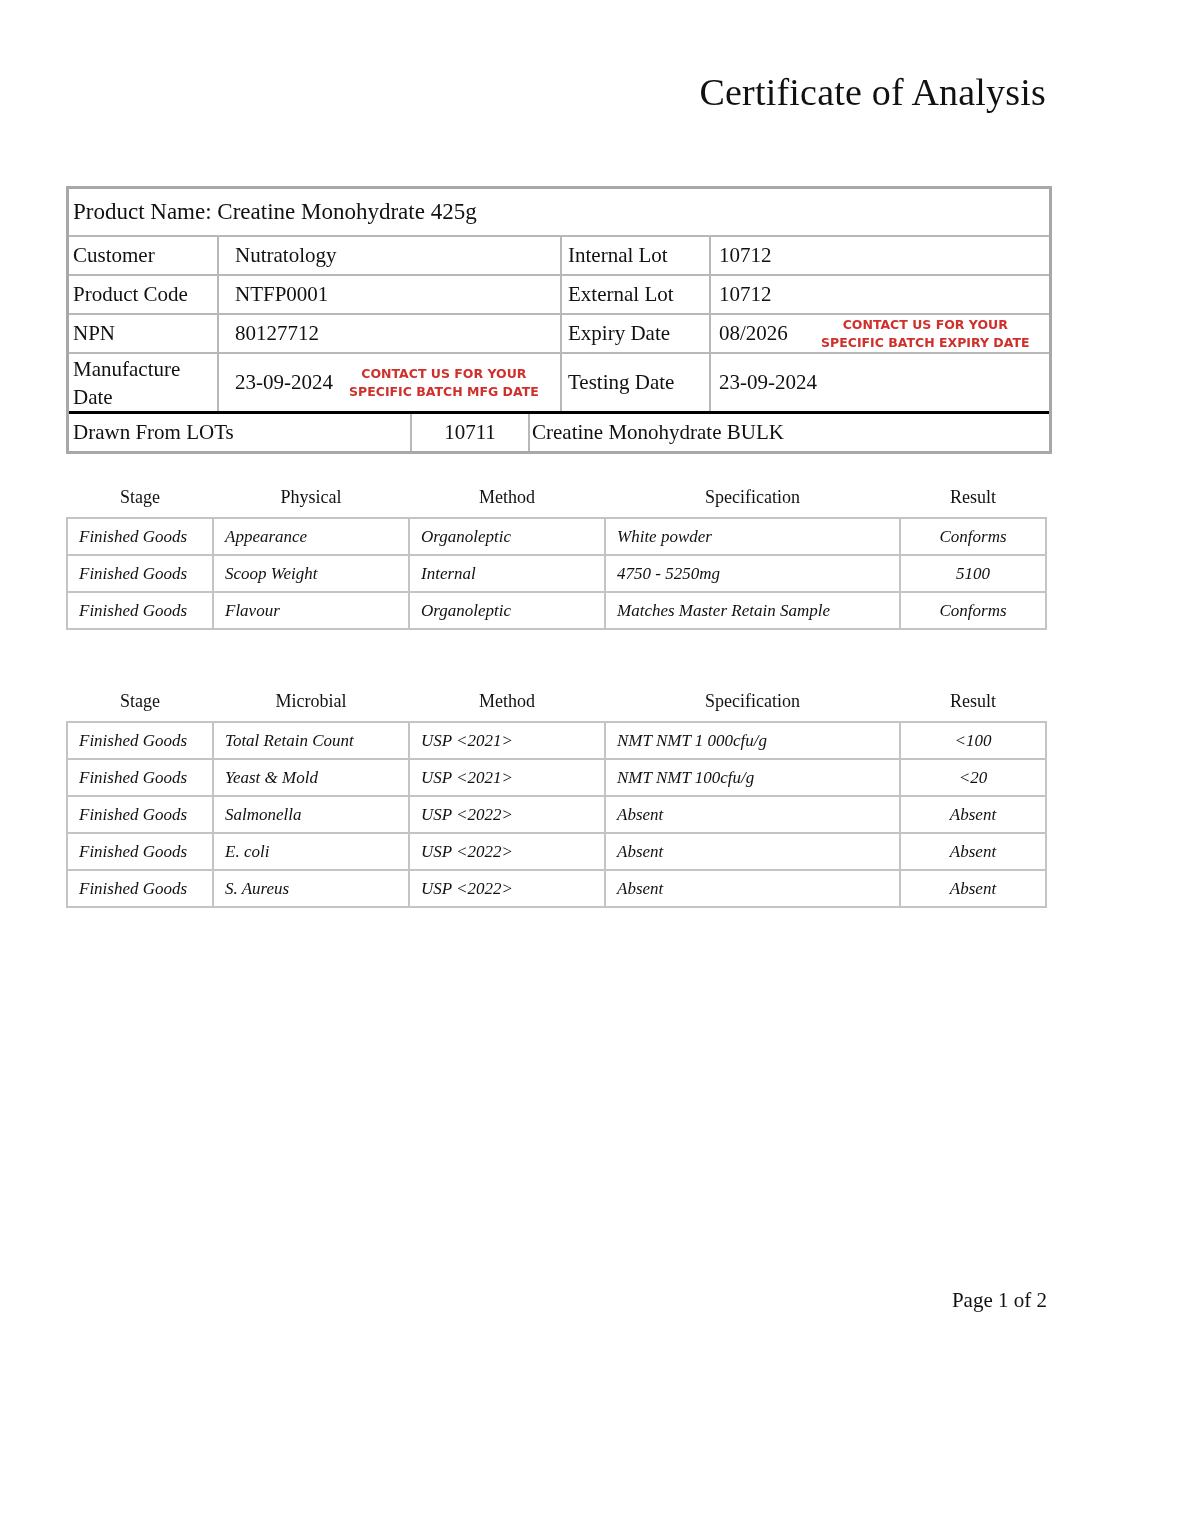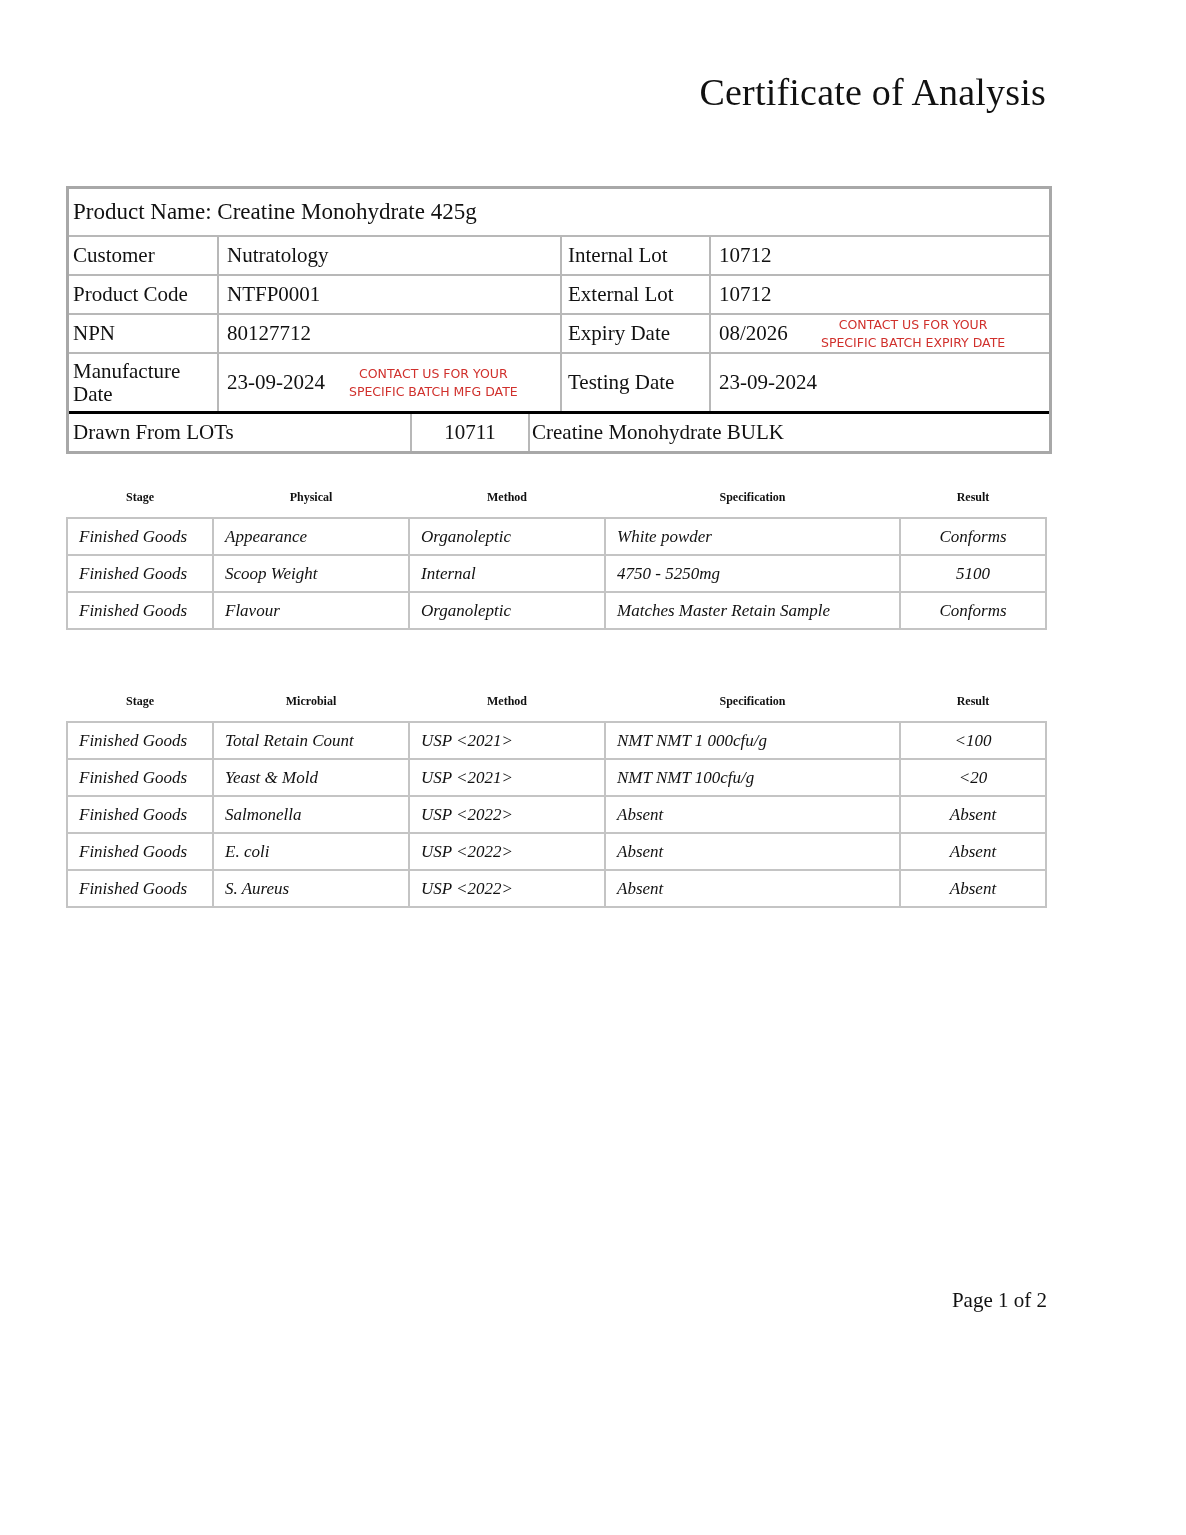--- a/index.html
+++ b/index.html
@@ -23,42 +23,42 @@
       box-sizing: border-box; font-size: 21px; padding: 0 6px;
       display: flex; align-items: center; border-left: 2px solid #b8b8b8;
       position: relative;
     }
     .cell:first-child { border-left: none; padding-left: 4px; }
     .r-product { height: 46px; }
     .r-std { height: 39px; }
     .r-tall { height: 59px; }
     .r-drawn { height: 40px; }
     .c-lab1 { width: 148px; }
-    .c-val1 { width: 343px; padding-left: 8px; }
+    .c-val1 { width: 343px; padding-left: 16px; }
     .c-lab2 { width: 149px; }
     .c-val2 { flex: 1; padding-left: 8px; }
     .c-drawn-lab { width: 341px; }
     .c-drawn-num { width: 118px; justify-content: center; }
     .c-drawn-desc { flex: 1; padding-left: 2px; }
-    .mfg-lab { line-height: 23px; }
+    .mfg-lab { line-height: 28px; }
     .note {
       position: absolute; font-family: "DejaVu Sans", "Liberation Sans", sans-serif;
-      font-weight: normal; color: #d0302c; font-size: 12.5px; line-height: 18px;
+      font-weight: bold; color: #d0302c; font-size: 12.5px; line-height: 18px;
       text-align: center; white-space: nowrap;
     }
     .note-mfg { left: 130px; top: 11px; }
     .note-exp { left: 110px; top: 1px; }
 
     
     .res {
       position: absolute; left: 66px; width: 981px; border-collapse: collapse;
       font-size: 17px;
     }
     .res th {
-      font-weight: bold; font-size: 12px; height: 40px; padding: 0;
+      font-weight: normal; font-size: 18px; height: 40px; padding: 0;
       text-align: center; border: none;
     }
     .res td {
       border: 2px solid #c4c4c4; height: 35px; padding: 0 11px;
       text-align: left;
       font-style: italic;
     }
     .res td.result { text-align: center; }
     .physical { top: 477px; }
     .microbial { top: 681px; }

